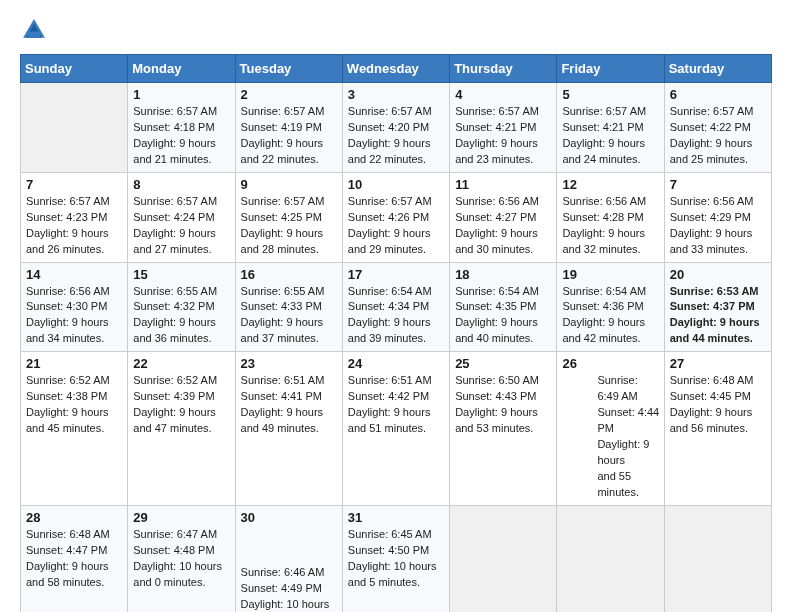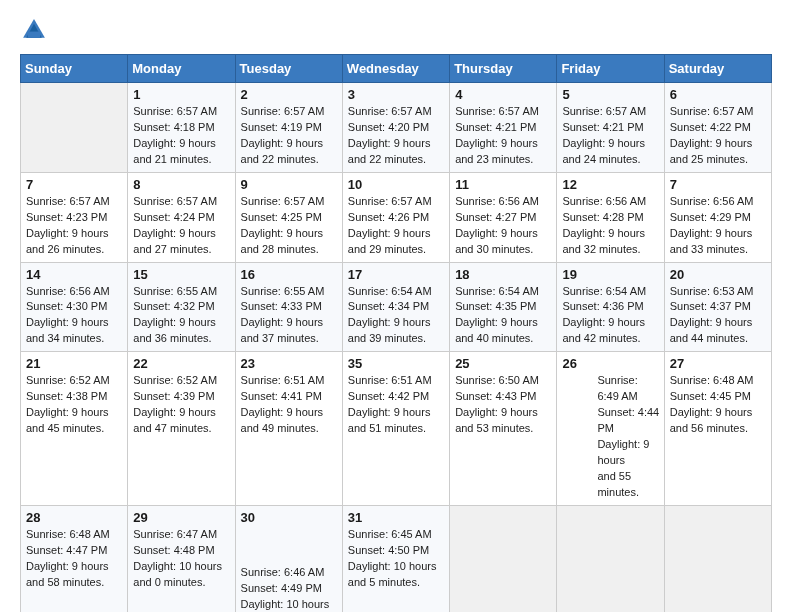--- a/index.html
+++ b/index.html
@@ -268,21 +268,21 @@
           </td>
           <td>
             <span class="day-num">19</span>
             <div class="day-info" style="white-space: pre-line;">Sunrise: 6:54 AM
 Sunset: 4:36 PM
 Daylight: 9 hours
 and 42 minutes.</div>
           </td>
           <td>
             <span class="day-num">20</span>
-            <div class="day-info" style="white-space: pre-line;">Sunrise: 6:53 AM
+            <div class="day-info" style="white-space: pre-line; font-weight: bold;">Sunrise: 6:53 AM
 Sunset: 4:37 PM
 Daylight: 9 hours
 and 44 minutes.</div>
           </td>
         </tr>
         <tr>
           <td>
             <span class="day-num">21</span>
             <div class="day-info" style="white-space: pre-line;">Sunrise: 6:52 AM
 Sunset: 4:38 PM
@@ -297,21 +297,21 @@
 and 47 minutes.</div>
           </td>
           <td>
             <span class="day-num">23</span>
             <div class="day-info" style="white-space: pre-line;">Sunrise: 6:51 AM
 Sunset: 4:41 PM
 Daylight: 9 hours
 and 49 minutes.</div>
           </td>
           <td>
-            <span class="day-num">35</span>
+            <span class="day-num">24</span>
             <div class="day-info" style="white-space: pre-line;">Sunrise: 6:51 AM
 Sunset: 4:42 PM
 Daylight: 9 hours
 and 51 minutes.</div>
           </td>
           <td>
             <span class="day-num">25</span>
             <div class="day-info" style="white-space: pre-line;">Sunrise: 6:50 AM
 Sunset: 4:43 PM
 Daylight: 9 hours

